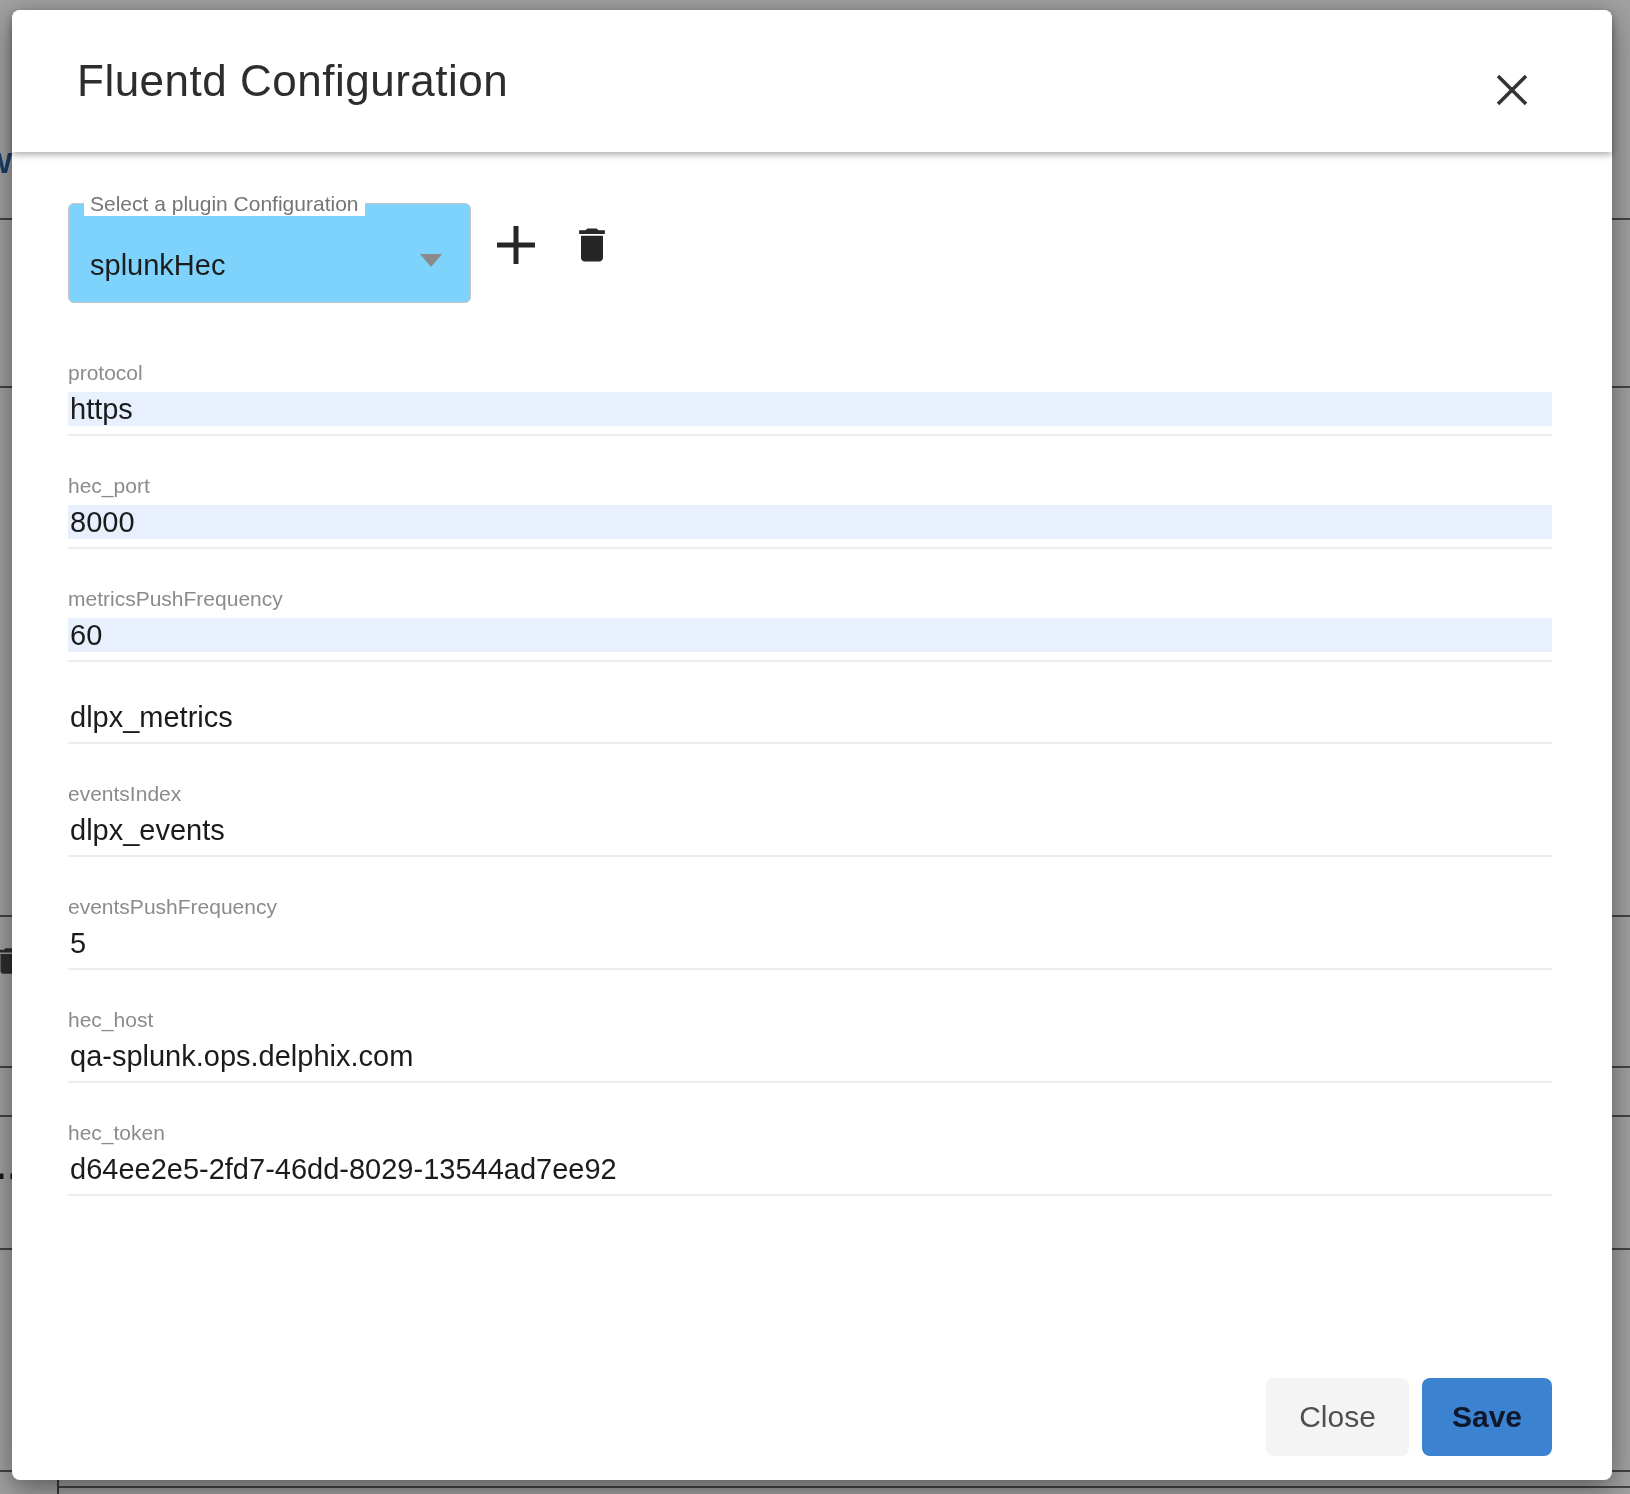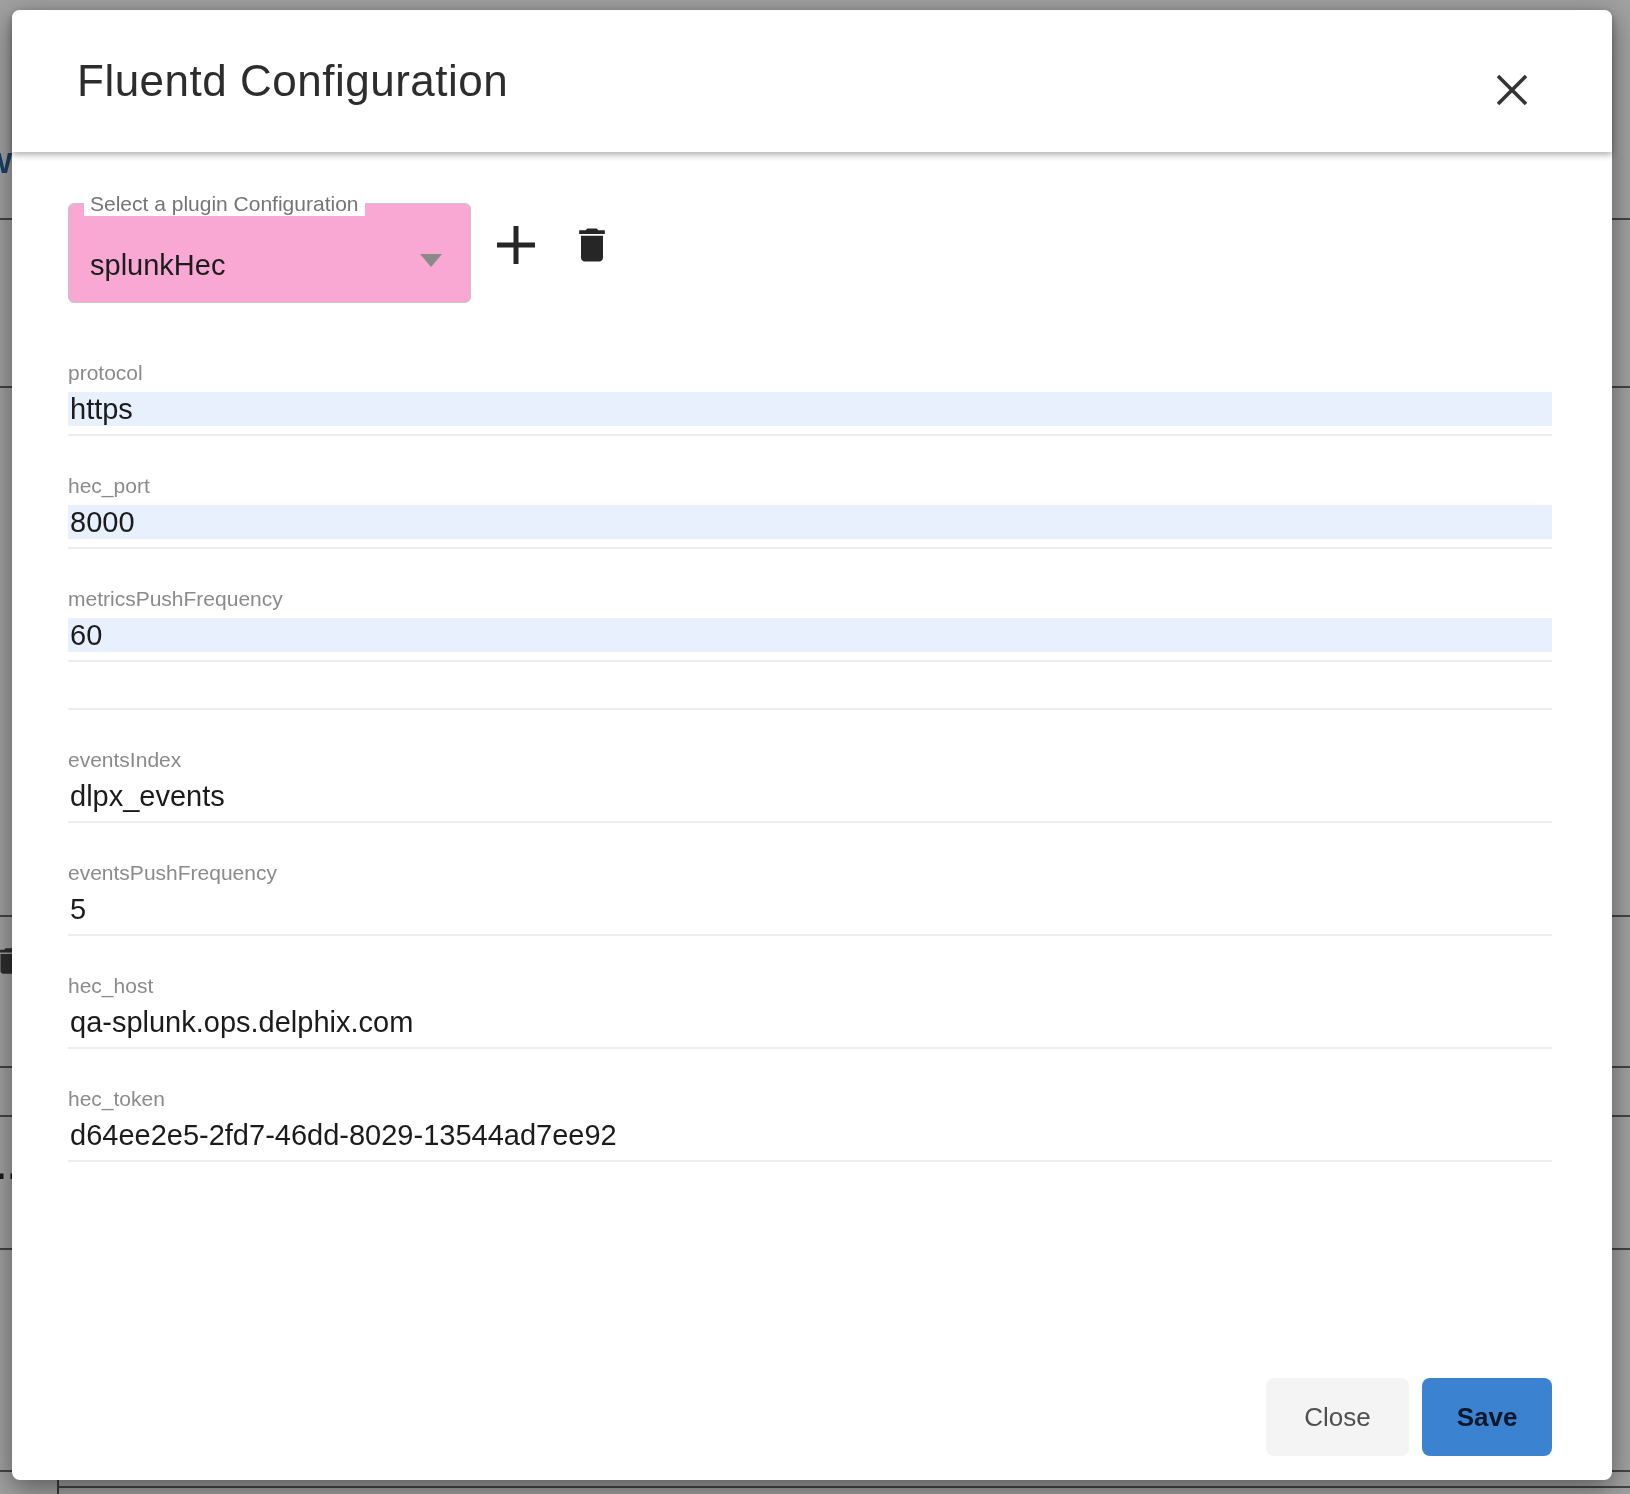--- a/index.html
+++ b/index.html
@@ -44,21 +44,21 @@
     background:none; border:none; padding:0; cursor:pointer;
     display:flex; align-items:center; justify-content:center;
   }
 
   .modal-body { padding:51px 60px 0 56px; }
 
   
   .selector-row { display:flex; align-items:center; }
   .select-box {
     position:relative; width:403px; height:100px; box-sizing:border-box;
-    border:1px solid #c6c6c6; border-radius:6px; background:#f9a8d4; cursor:pointer;
+    border:1px solid #c6c6c6; border-radius:6px; background:#7dd3fc; cursor:pointer;
   }
   .select-label {
     position:absolute; top:-12px; left:15px; background:#fff;
     padding:0 6px; font-size:21px; color:#757575; white-space:nowrap;
   }
   .select-value { position:absolute; left:21px; top:44px; font-size:29px; line-height:34px; color:#1c1c1c; }
   .select-arrow {
     position:absolute; right:28px; top:50px; width:0; height:0;
     border-left:11px solid transparent; border-right:11px solid transparent;
     border-top:13px solid #8a8a8a;
@@ -80,21 +80,21 @@
     padding-left:2px; white-space:nowrap;
   }
   .field-value.highlighted { background:#e8f0fe; }
 
   
   .modal-footer {
     position:absolute; right:60px; bottom:24px;
     display:flex; gap:13px; z-index:2;
   }
   .btn {
-    height:78px; border:none; border-radius:8px; font-size:26px;
+    height:78px; border:none; border-radius:8px; font-size:30px;
     font-family:"Liberation Sans", sans-serif; cursor:pointer;
     display:flex; align-items:center; justify-content:center;
   }
   .btn-close { width:143px; background:#f4f4f4; color:#4f4f4f; }
   .btn-save  { width:130px; background:#3b82d0; color:#0f172a; font-weight:700; }
 </style>
 </head>
 <body>
 
 <div class="stage">
@@ -168,20 +168,21 @@
     <div class="field-label">hec_port</div>
     <div class="field-value highlighted">8000</div>
   </div>
 
   <div class="field">
     <div class="field-label">metricsPushFrequency</div>
     <div class="field-value highlighted">60</div>
   </div>
 
   <div class="field">
+    <div class="field-value">dlpx_metrics</div>
   </div>
 
   <div class="field">
     <div class="field-label">eventsIndex</div>
     <div class="field-value">dlpx_events</div>
   </div>
 
   <div class="field">
     <div class="field-label">eventsPushFrequency</div>
     <div class="field-value">5</div>

